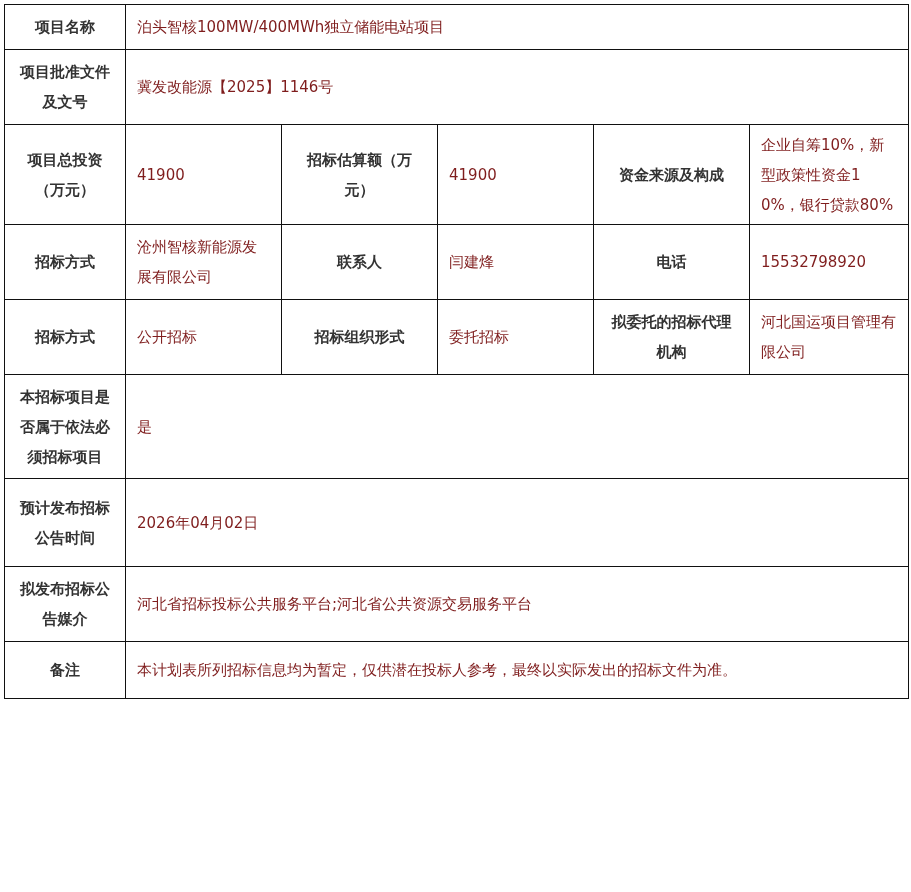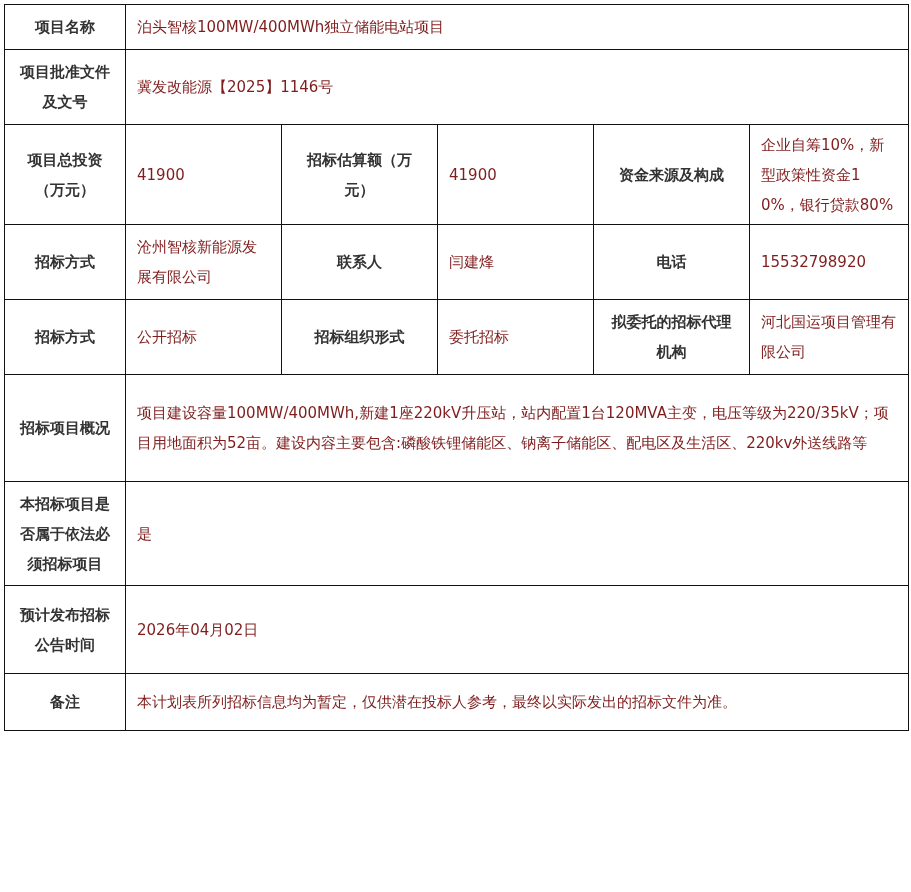--- a/index.html
+++ b/index.html
@@ -55,30 +55,30 @@
     <td class="val">15532798920</td>
   </tr>
   <tr style="height:75px">
     <td class="lbl">招标方式</td>
     <td class="val">公开招标</td>
     <td class="lbl">招标组织形式</td>
     <td class="val">委托招标</td>
     <td class="lbl">拟委托的招标代理机构</td>
     <td class="val">河北国运项目管理有限公司</td>
   </tr>
-  <tr style="height:107px">
-    <td class="lbl">招标项目概况</td>
-    <td class="val" colspan="5">项目建设容量100MW/400MWh,新建1座220kV升压站，站内配置1台120MVA主变，电压等级为220/35kV；项目用地面积为52亩。建设内容主要包含:磷酸铁锂储能区、钠离子储能区、配电区及生活区、220kv外送线路等</td>
-  </tr>
   <tr style="height:104px">
     <td class="lbl">本招标项目是否属于依法必须招标项目</td>
     <td class="val" colspan="5">是</td>
   </tr>
   <tr style="height:88px">
     <td class="lbl">预计发布招标公告时间</td>
     <td class="val" colspan="5">2026年04月02日</td>
+  </tr>
+  <tr style="height:75px">
+    <td class="lbl">拟发布招标公告媒介</td>
+    <td class="val" colspan="5">河北省招标投标公共服务平台;河北省公共资源交易服务平台</td>
   </tr>
   <tr style="height:57px">
     <td class="lbl">备注</td>
     <td class="val" colspan="5">本计划表所列招标信息均为暂定，仅供潜在投标人参考，最终以实际发出的招标文件为准。</td>
   </tr>
 </tbody>
   </table>
 
 </body></html>

